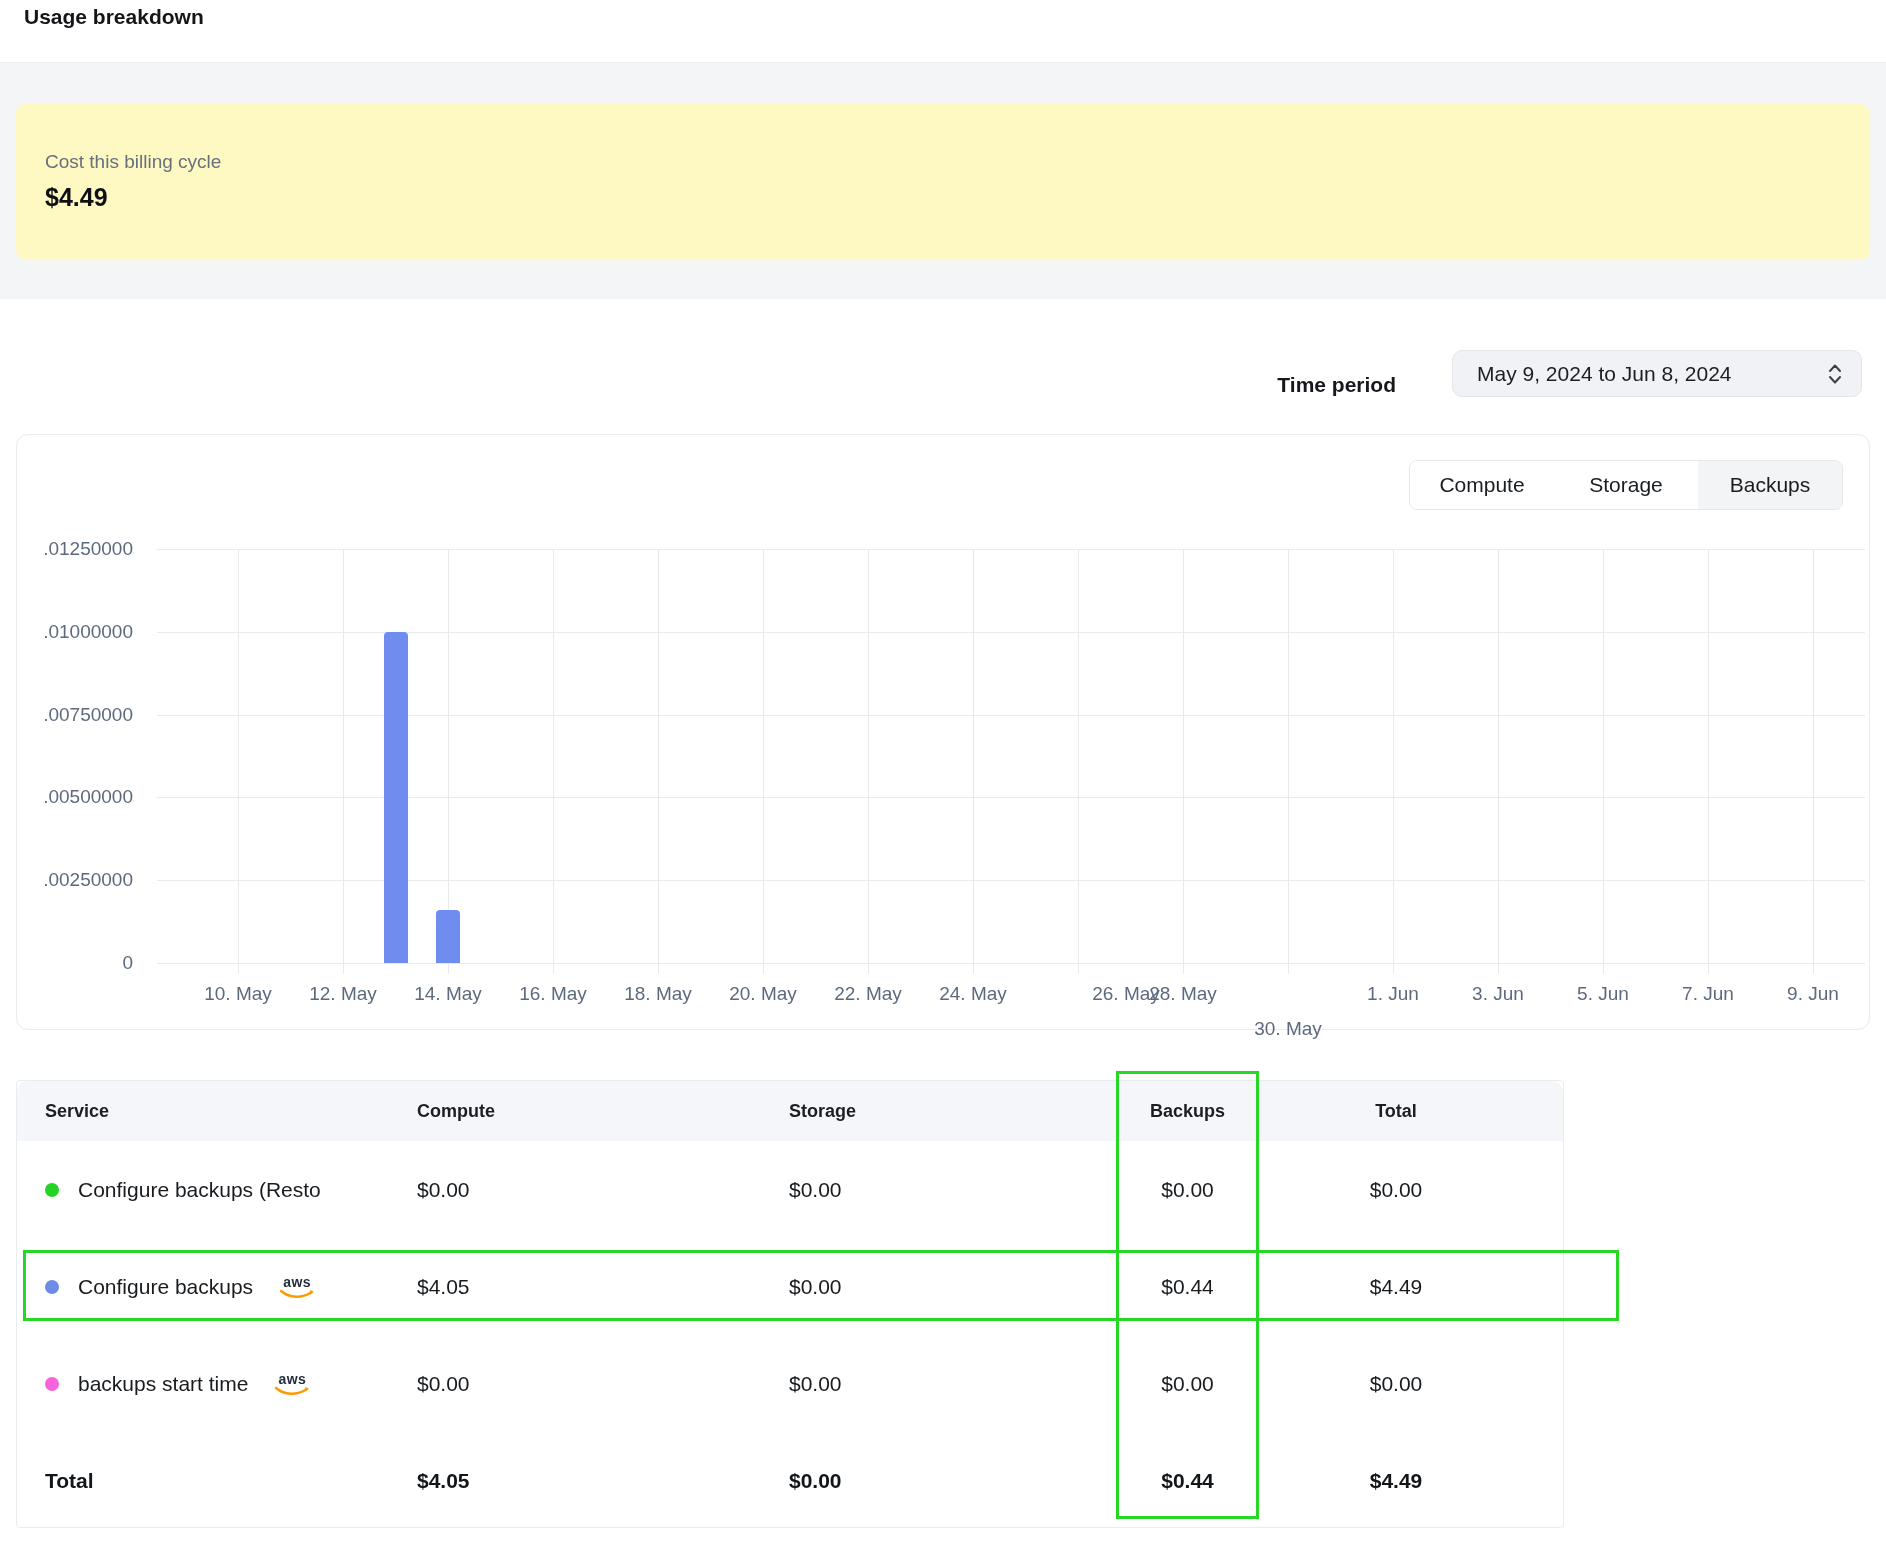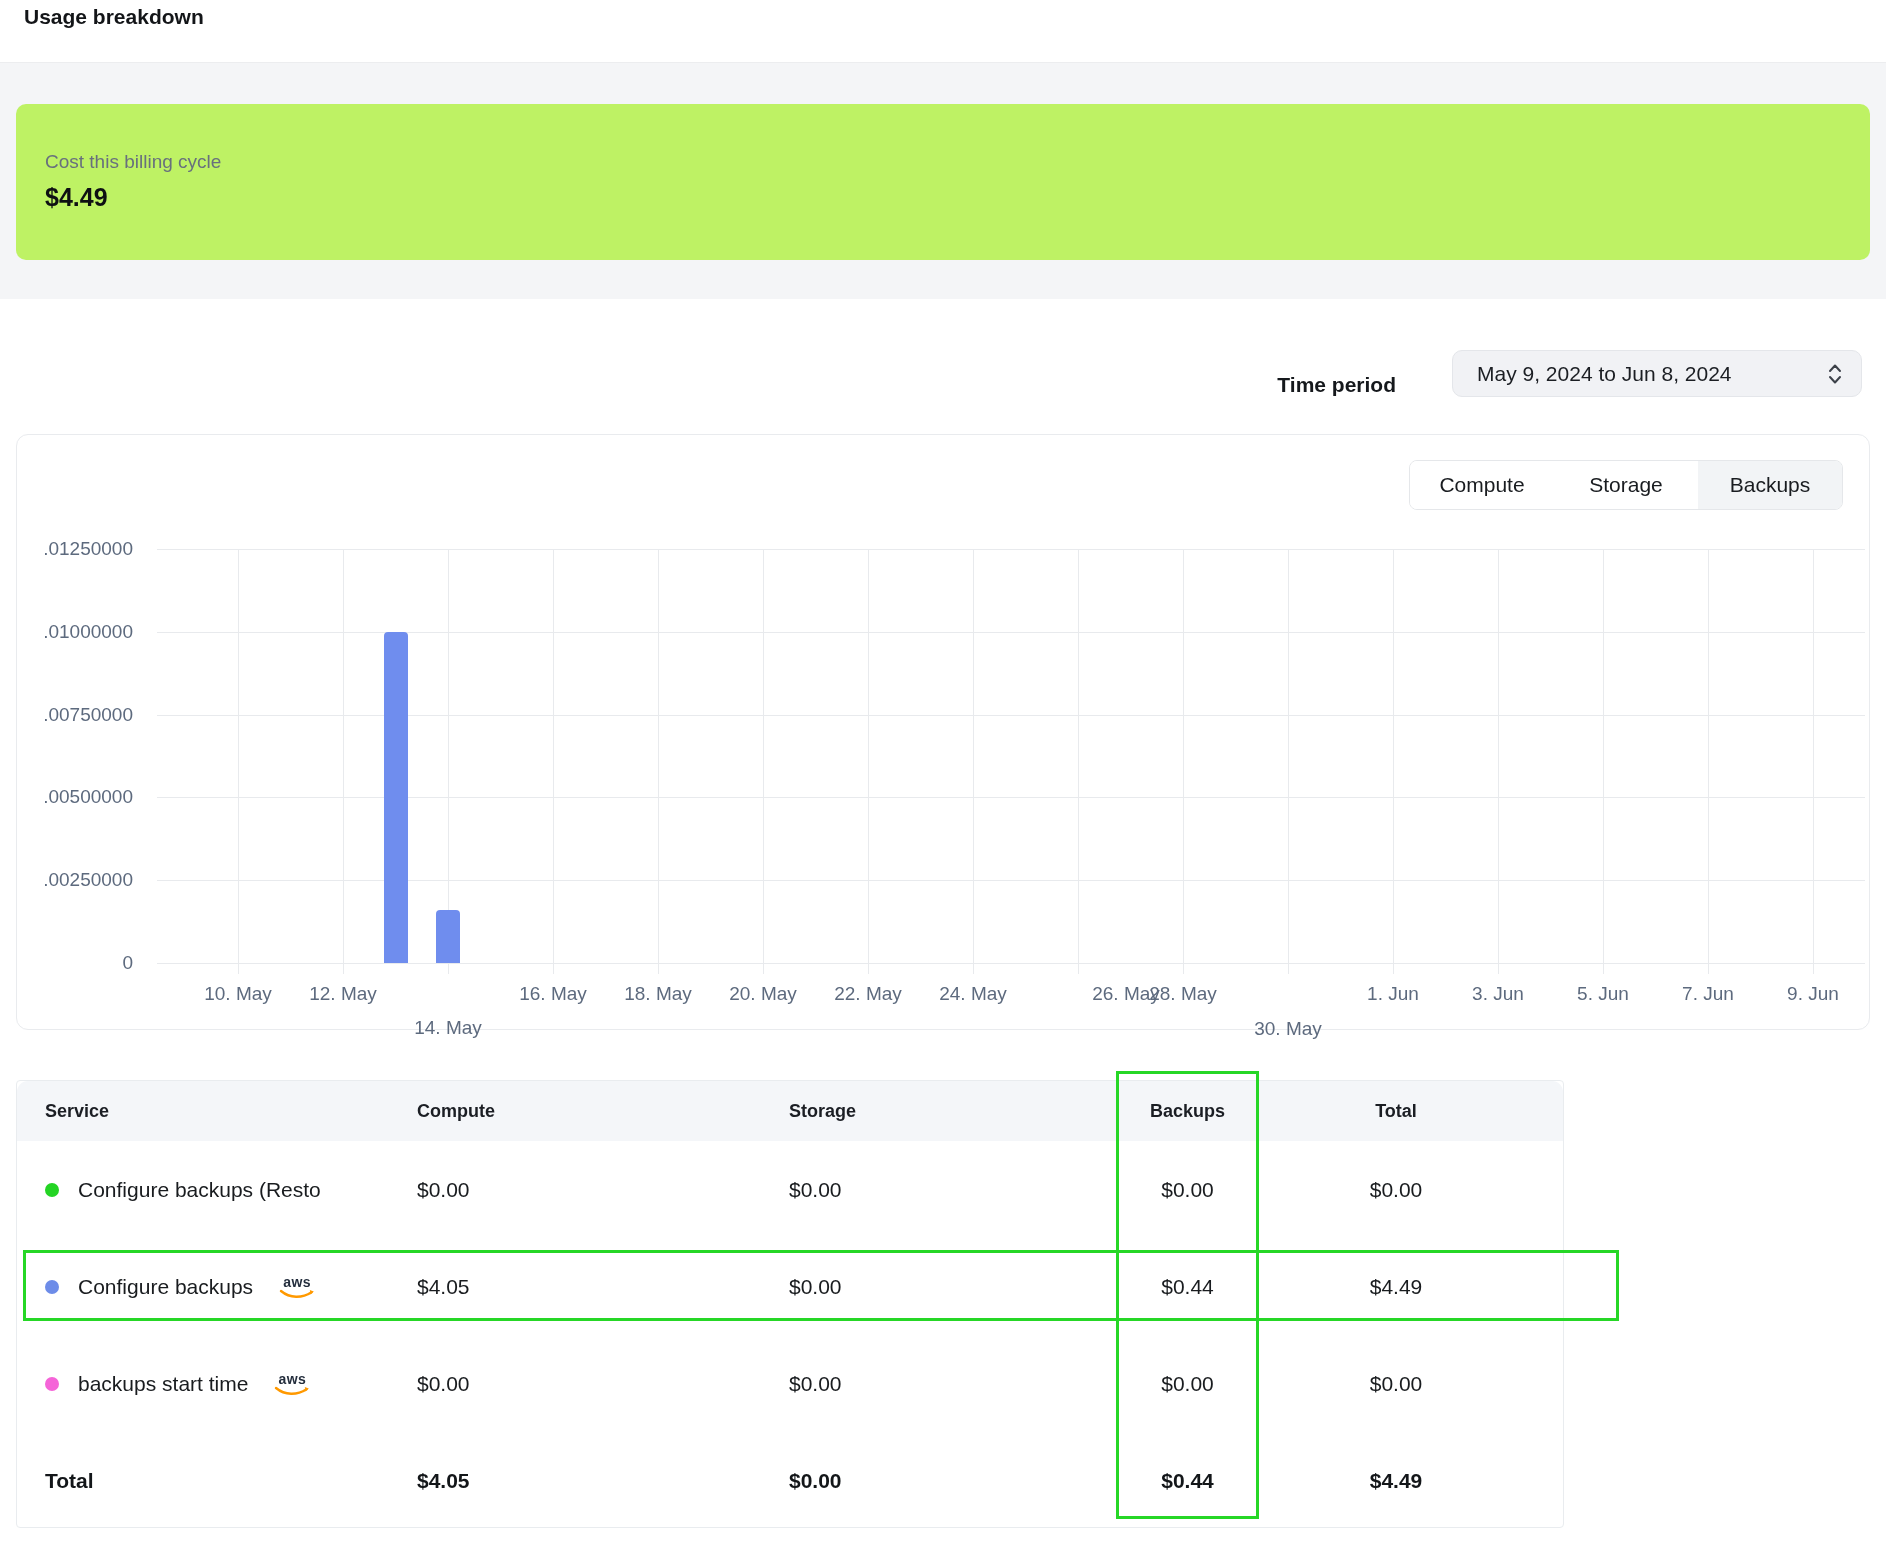--- a/index.html
+++ b/index.html
@@ -3,21 +3,21 @@
 <meta charset="utf-8">
 <style>
   html,body{margin:0;padding:0;background:#ffffff;}
   *{box-sizing:border-box;}
   .page{
     position:relative;width:1886px;height:1548px;overflow:hidden;
     font-family:"Liberation Sans", sans-serif;color:#1a1c20;background:#fff;
   }
   .page-title{position:absolute;left:24px;top:5px;font-size:21px;font-weight:700;color:#131518;}
   .summary-band{position:absolute;left:0;top:62px;width:1886px;height:237px;background:#f4f5f7;border-top:1px solid #ecedef;}
-  .summary-card{position:absolute;left:16px;top:41px;width:1854px;height:156px;background:#bef264;border-radius:10px;}
+  .summary-card{position:absolute;left:16px;top:41px;width:1854px;height:156px;background:#fef9c3;border-radius:10px;}
   .summary-label{position:absolute;left:29px;top:47px;font-size:19px;color:#68707d;}
   .summary-value{position:absolute;left:29px;top:79px;font-size:25px;font-weight:700;color:#0e1013;}
 
   .period-row{position:absolute;top:350px;right:24px;display:flex;align-items:flex-end;gap:56px;}
   .period-label{font-size:21px;font-weight:700;color:#15181c;}
   .period-select{
     display:flex;align-items:center;justify-content:space-between;
     width:410px;height:47px;padding:0 18px 0 24px;background:#f1f2f5;
     border:1px solid #e4e6ea;border-radius:10px;cursor:pointer;
   }
@@ -94,21 +94,21 @@
         <div class="ylab" style="top: 154.6px;">.00750000</div>
         <div class="hgrid" style="top: 82.8px;"></div>
         <div class="ylab" style="top: 71.8px;">.01000000</div>
         <div class="hgrid" style="top: 0px;"></div>
         <div class="ylab" style="top: -11px;">.01250000</div>
         <div class="vgrid" style="left: 81px;"></div>
         <div class="xlab" style="left: 26px;">10. May</div>
         <div class="vgrid" style="left: 186px;"></div>
         <div class="xlab" style="left: 131px;">12. May</div>
         <div class="vgrid" style="left: 291px;"></div>
-        <div class="xlab" style="left: 236px; margin-top: 34px;">14. May</div>
+        <div class="xlab" style="left: 236px;">14. May</div>
         <div class="vgrid" style="left: 396px;"></div>
         <div class="xlab" style="left: 341px;">16. May</div>
         <div class="vgrid" style="left: 501px;"></div>
         <div class="xlab" style="left: 446px;">18. May</div>
         <div class="vgrid" style="left: 606px;"></div>
         <div class="xlab" style="left: 551px;">20. May</div>
         <div class="vgrid" style="left: 711px;"></div>
         <div class="xlab" style="left: 656px;">22. May</div>
         <div class="vgrid" style="left: 816px;"></div>
         <div class="xlab" style="left: 761px;">24. May</div>

